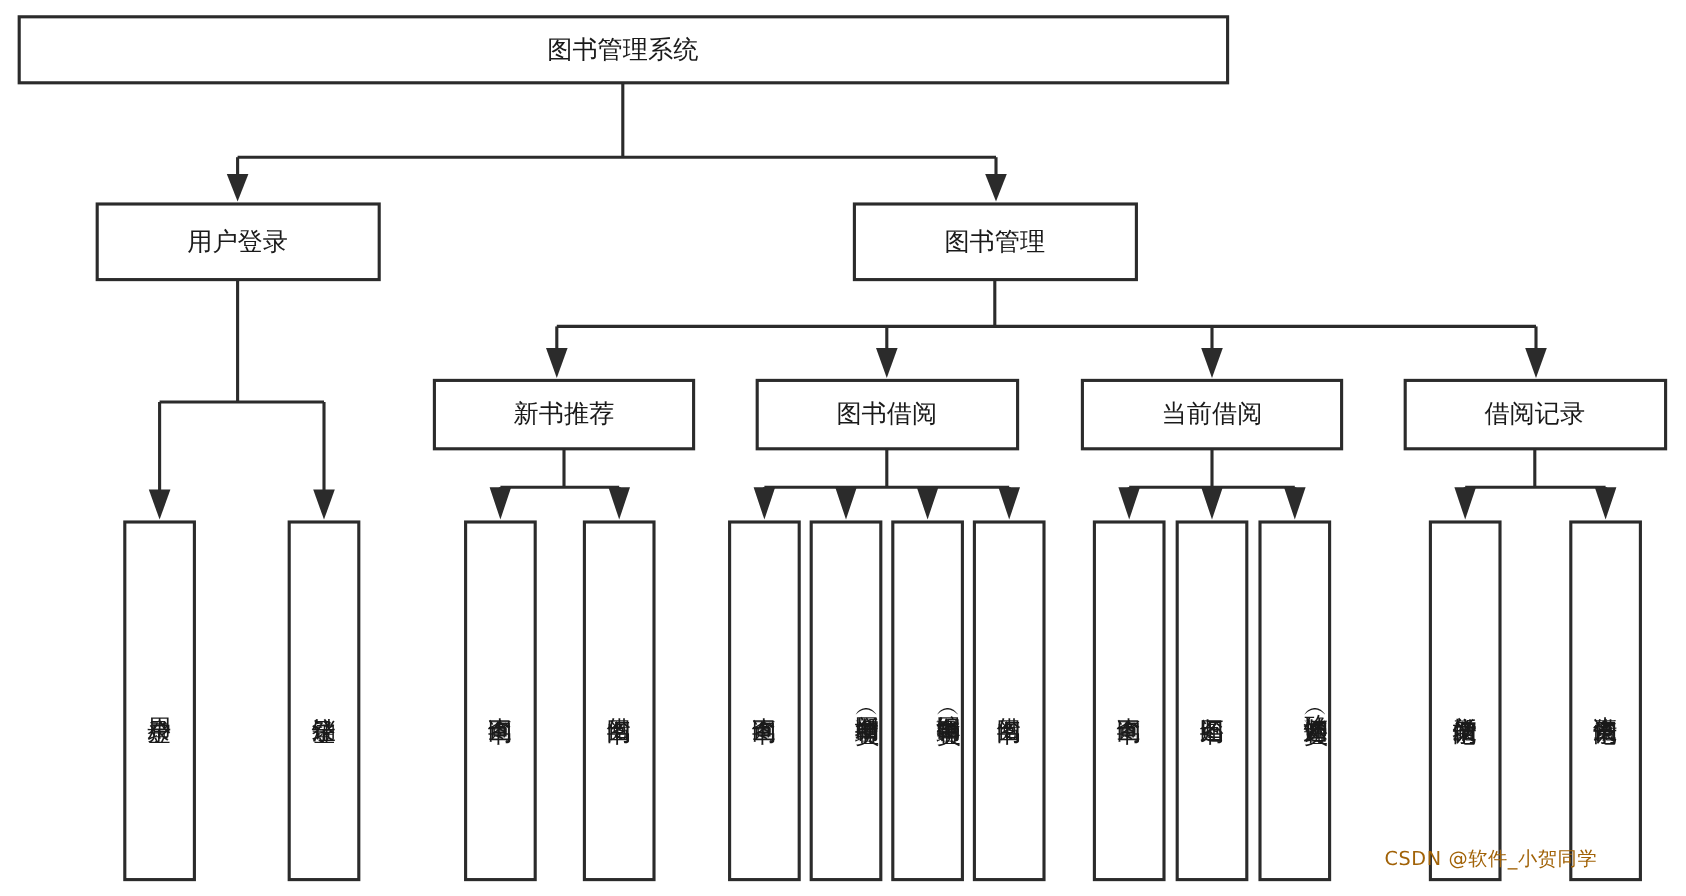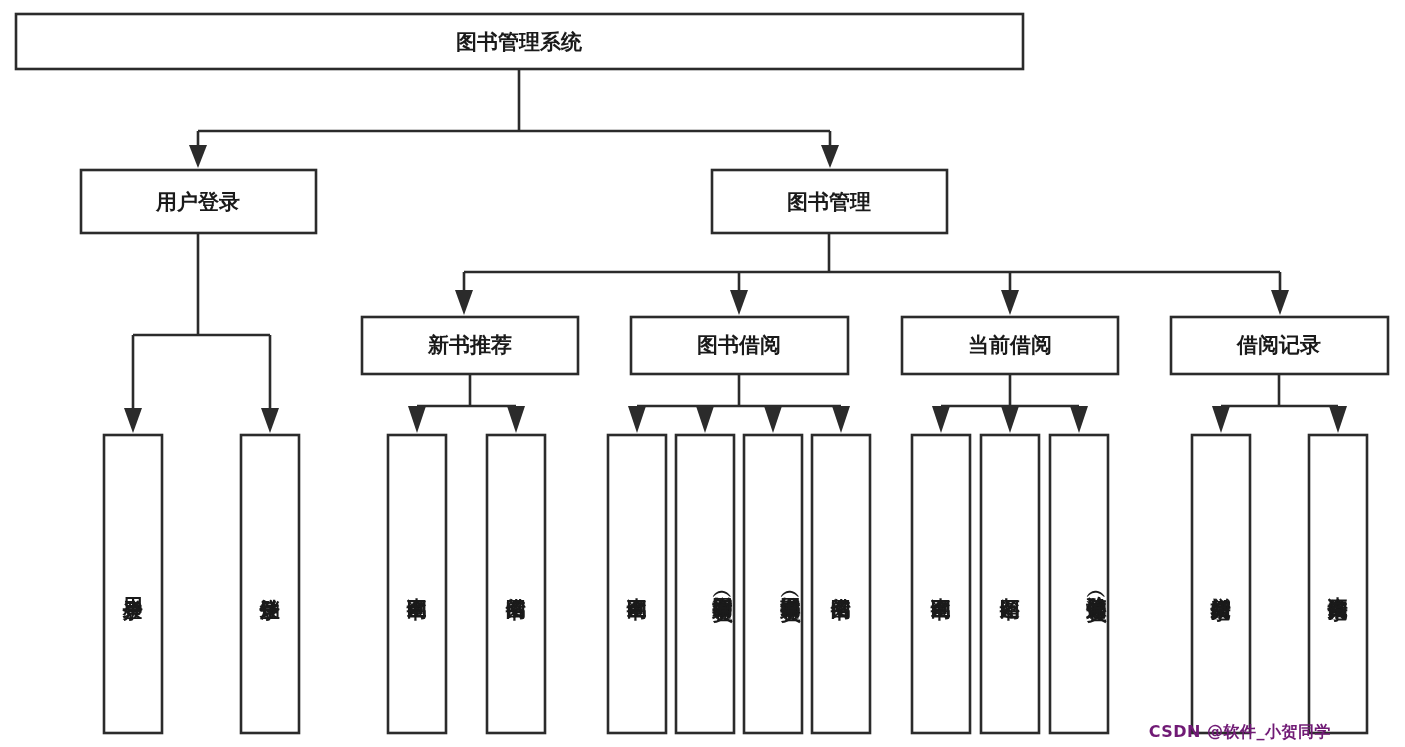--- a/index.html
+++ b/index.html
@@ -11,21 +11,20 @@
     width: 1405px;
     height: 747px;
     font-family: "DejaVu Sans", "Liberation Sans", sans-serif;
     overflow: hidden;
     position: relative;
   }
   #diagram-root {
     position: relative;
     width: 1339px;
     height: 747px;
-    font-weight: bold;
   }
   svg#tree-svg {
     position: absolute;
     left: 0;
     top: 0;
     width: 1405px;
     height: 747px;
     display: block;
   }
   .node-box {
@@ -59,24 +58,24 @@
     line-height: 1.12;
     color: #1a1a1a;
     letter-spacing: 1px;
     white-space: nowrap;
     pointer-events: none;
     text-align: center;
   }
   .watermark {
     position: absolute;
     right: 8px;
-    bottom: 4px;
+    bottom: 20px;
     font-family: "DejaVu Sans", "Liberation Sans", sans-serif;
     font-size: 16px;
-    color: #701a75;
+    color: #a16207;
     white-space: nowrap;
     letter-spacing: 0.5px;
   }
 </style>
 </head>
 <body>
 
 <div id="diagram-root">
 
   <svg id="tree-svg" viewBox="0 0 1405 747">

